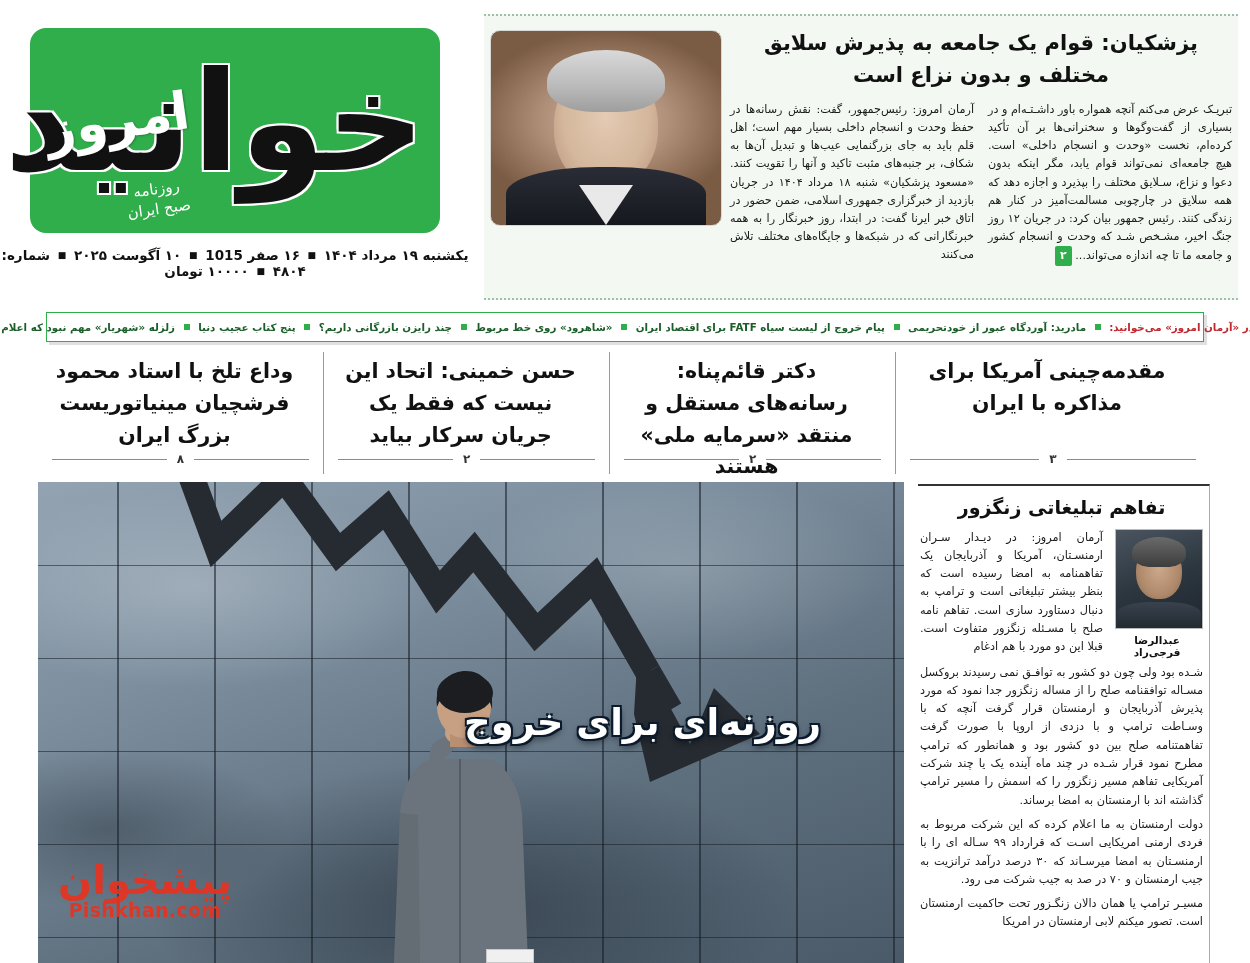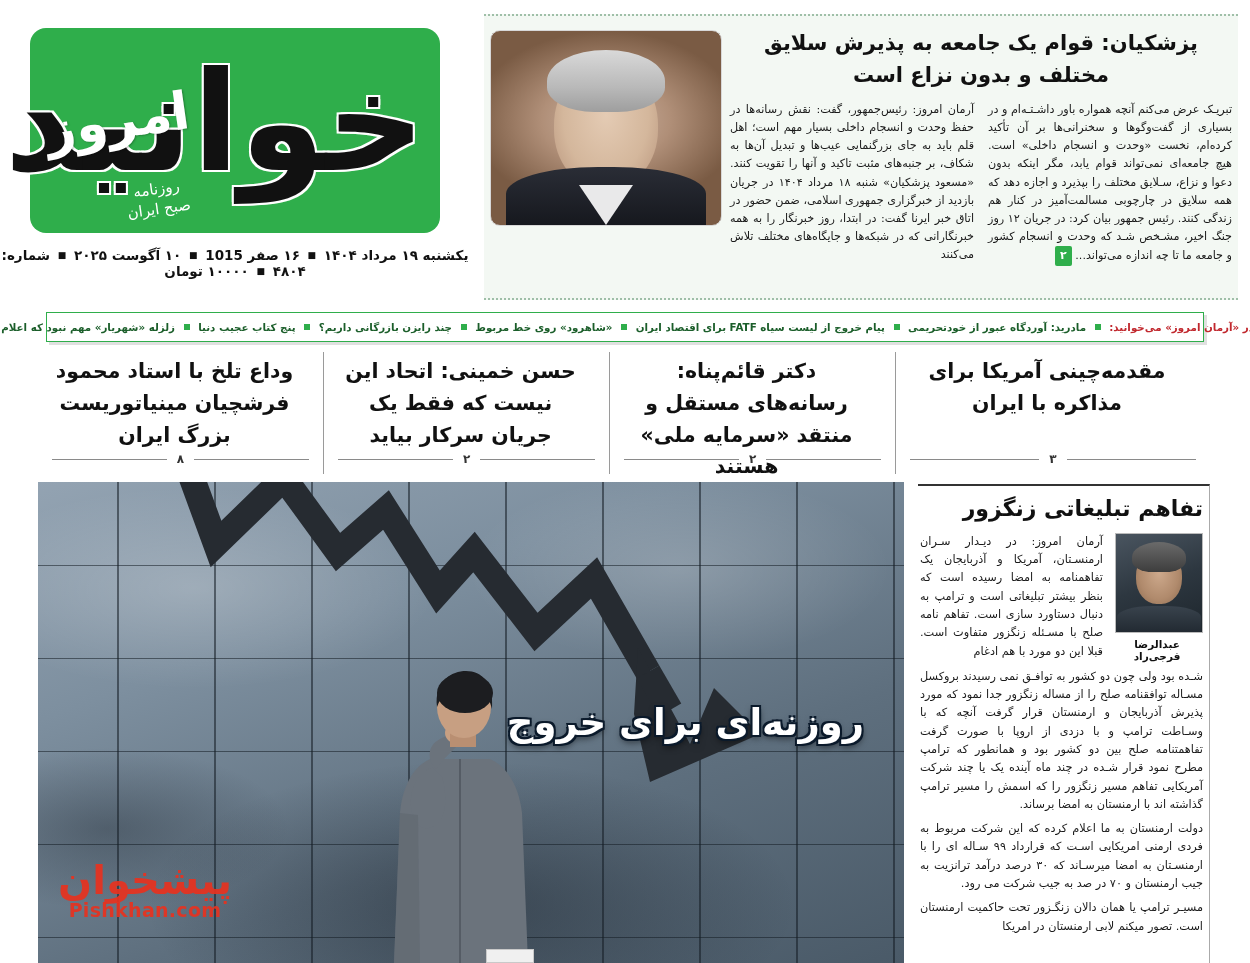--- a/index.html
+++ b/index.html
@@ -179,21 +179,21 @@
   }
   .ed-label {
     position: relative; color: #fff; font-size: 12.5px; font-weight: bold;
     direction: rtl; letter-spacing: .5px;
   }
   .ed-box {
     flex: 1 1 auto; border-top: 2px solid #333; border-right: 1px solid #aaa;
     padding: 8px 6px 0 2px; overflow: hidden;
   }
   .ed-title {
-    direction: rtl; font-size: 22px; font-weight: bold;
+    direction: rtl; text-align: center; font-size: 19px; font-weight: bold;
     color: #111; line-height: 1.4; padding-bottom: 8px;
   }
   .ed-body-wrap { display: flex; flex-direction: row; gap: 8px; }
   .ed-author-col { width: 92px; flex: 0 0 92px; }
   .ed-author-photo {
     width: 88px; height: 100px; border: 1px solid #bbb; overflow: hidden;
     position: relative;
     background: linear-gradient(160deg, #4a5560 0%, #2d3740 50%, #1e262d 100%);
   }
   .ed-author-photo::before {
@@ -246,22 +246,22 @@
     background:
       radial-gradient(ellipse 40% 30% at 18% 22%, rgba(255,255,255,.22), transparent 70%),
       radial-gradient(ellipse 35% 28% at 74% 18%, rgba(255,255,255,.18), transparent 70%),
       radial-gradient(ellipse 50% 40% at 50% 88%, rgba(12,18,26,.40), transparent 75%),
       radial-gradient(ellipse 30% 24% at 8% 72%, rgba(12,18,26,.30), transparent 70%);
   }
   .chart-arrow { position: absolute; left: 0; top: 0; width: 866px; height: 481px; }
   .photo-man { position: absolute; left: 330px; bottom: 0; width: 190px; height: 300px; }
 
   .photo-headline {
-    position: absolute; right: 40px; top: 212px; width: 420px;
-    direction: rtl; text-align: right;
+    position: absolute; right: 20px; top: 212px; width: 420px;
+    direction: rtl; text-align: left;
     font-size: 37px; font-weight: bold; color: #ffffff;
     line-height: 1.55; letter-spacing: -.5px;
     text-shadow:
       2px 2px 0 #0b1a2b, -2px 2px 0 #0b1a2b, 2px -2px 0 #0b1a2b, -2px -2px 0 #0b1a2b,
       0 3px 7px rgba(0,0,0,.65);
   }
   .watermark {
     position: absolute; left: 12px; bottom: 42px; width: 190px;
     text-align: center; pointer-events: none;
   }

